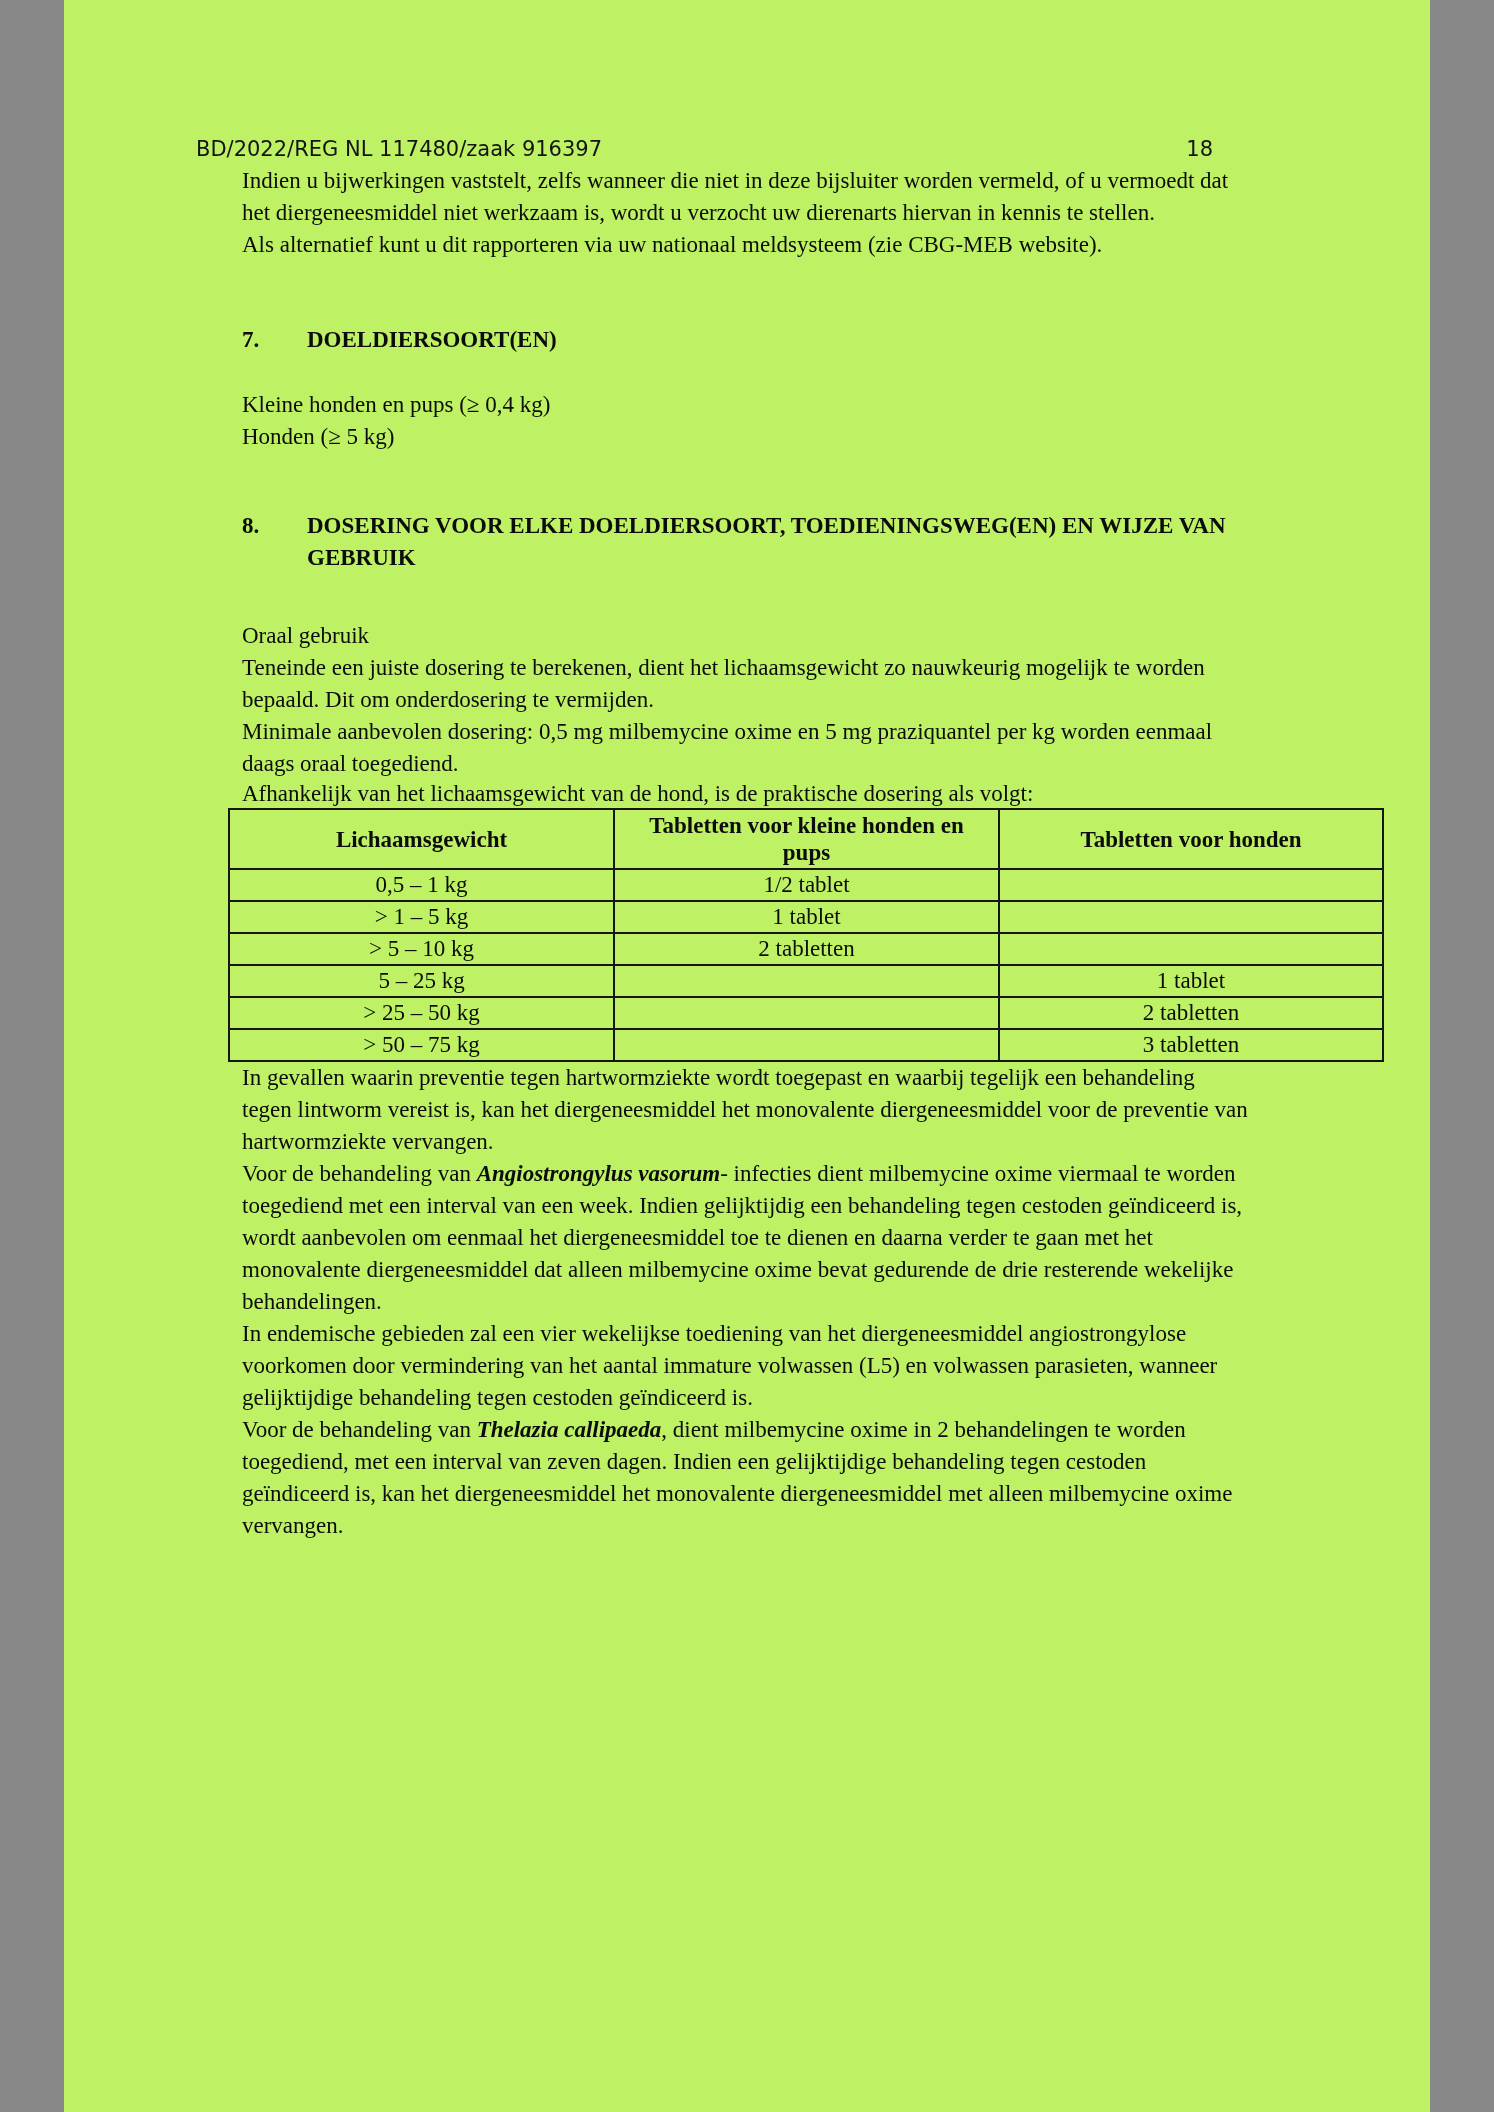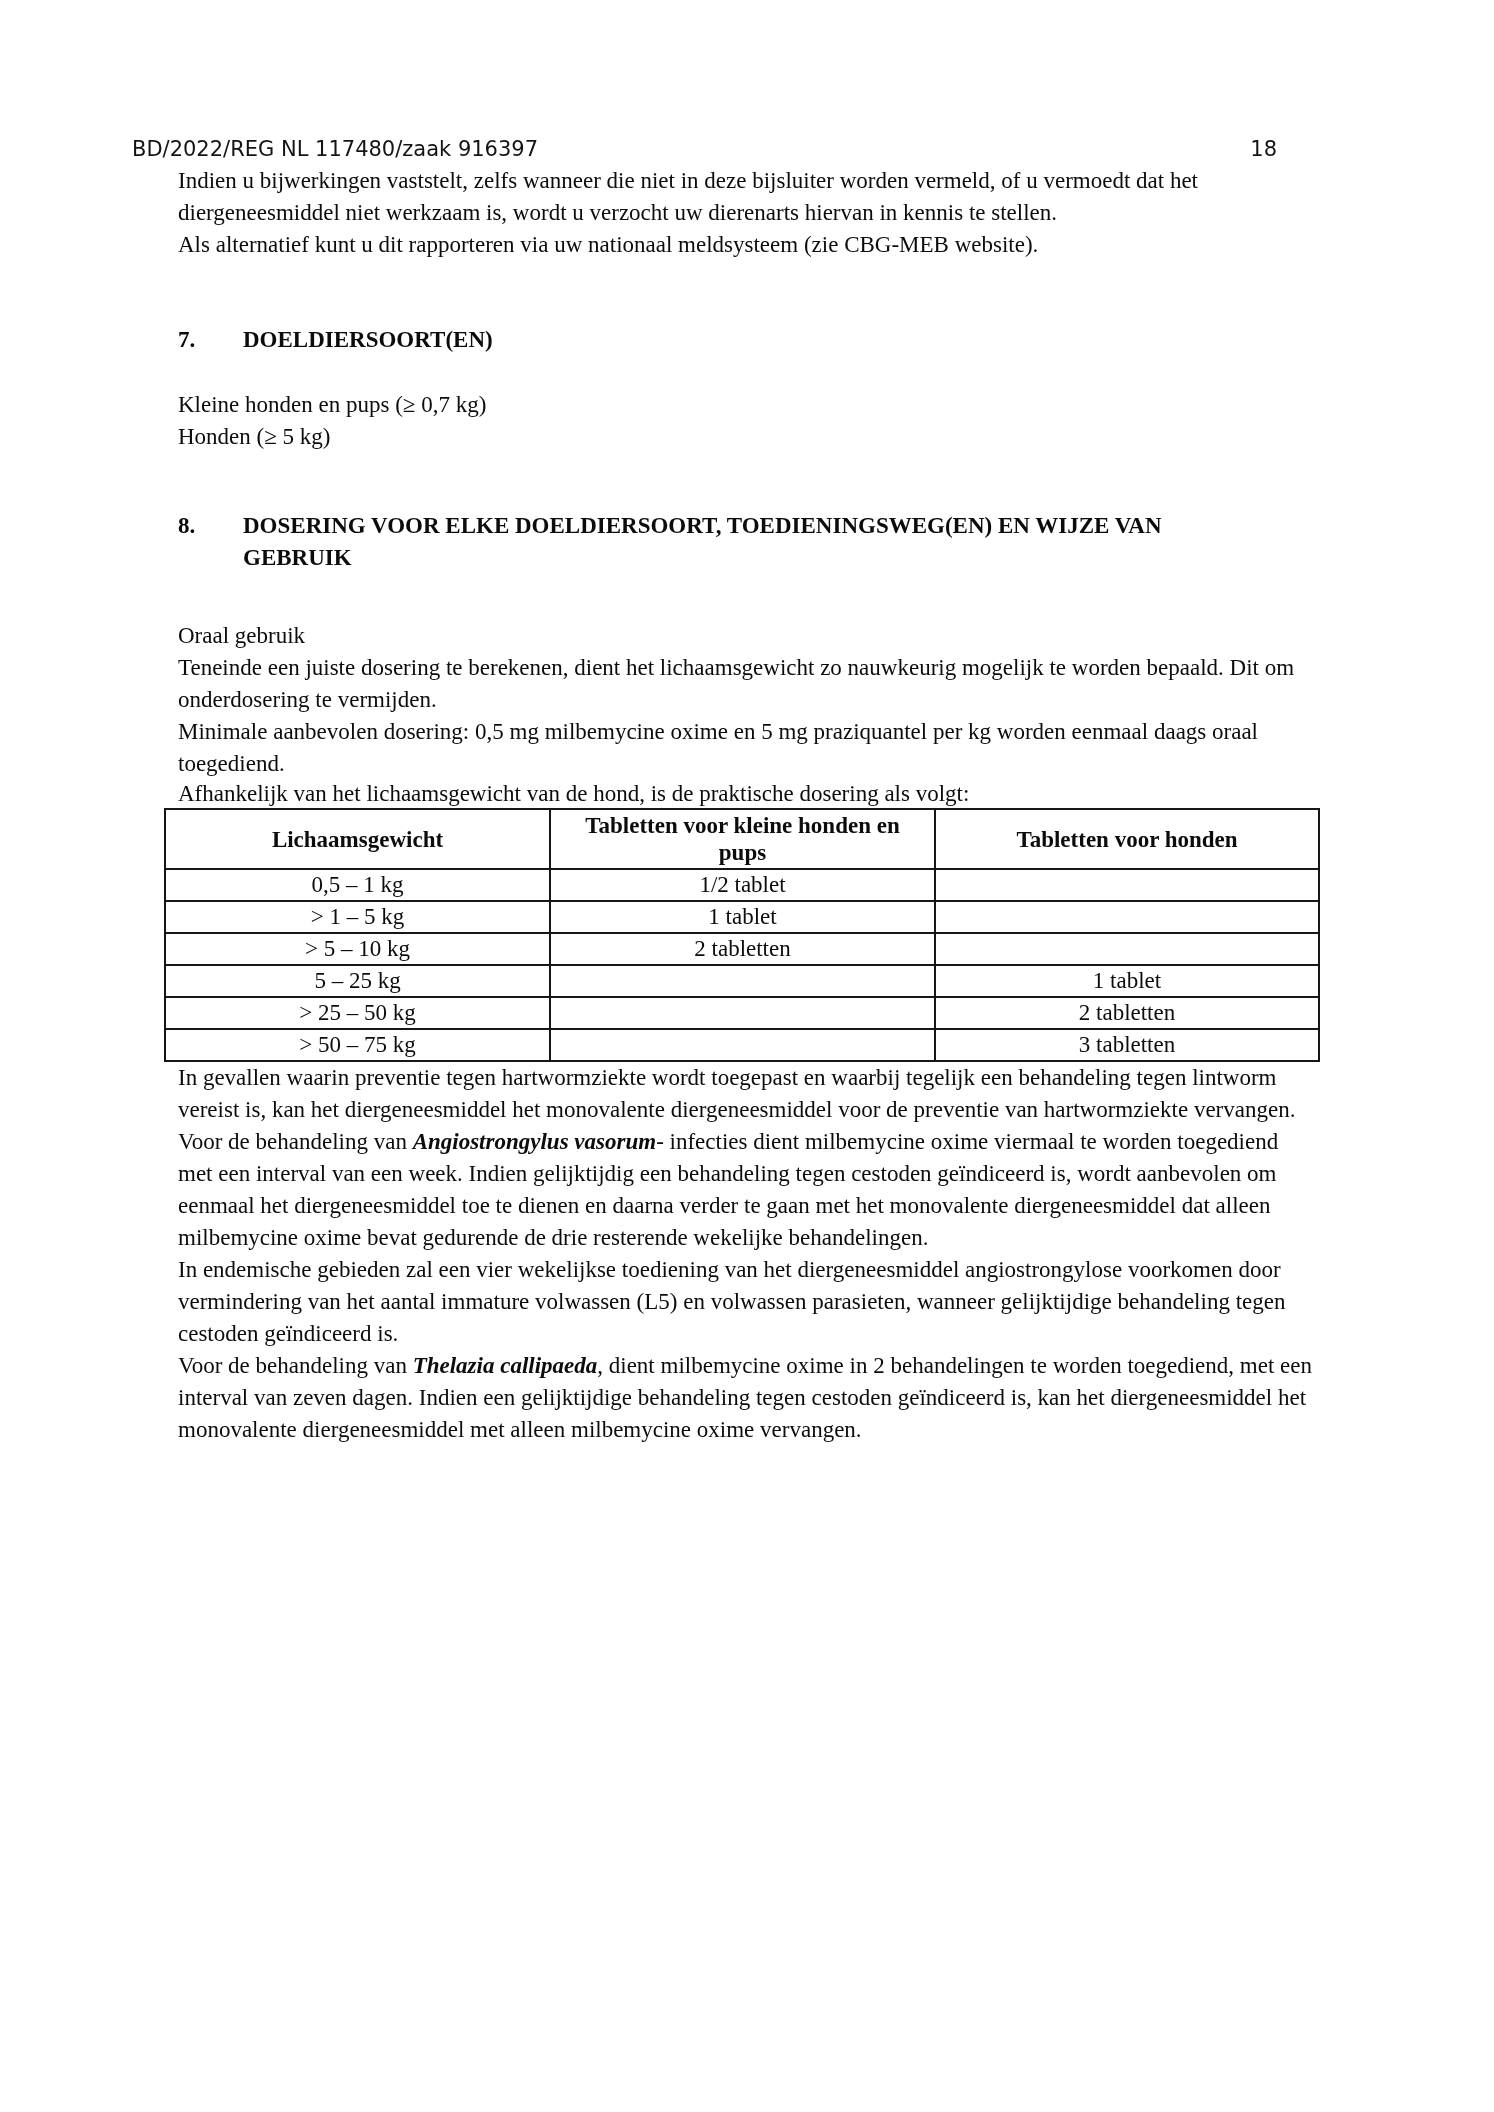--- a/index.html
+++ b/index.html
@@ -1,20 +1,20 @@
 <!DOCTYPE html>
 <html><head>
 <meta charset="utf-8">
 <style>
   html,body { margin:0; padding:0; background:#888; }
   .page {
     position:relative;
-    width:1494px; height:2112px;
+    width:1366px; height:2112px;
     margin:0 auto;
-    background:#ffffff;
+    background:#bef264;
     color:#0c0c0c;
     box-sizing:border-box;
     padding:133px 181px 0 178px;
     font-family:"Liberation Serif","DejaVu Serif",serif;
     font-size:23px;
     line-height:32px;
     overflow:hidden;
   }
   .doc-header {
     display:flex; justify-content:space-between; align-items:flex-start;
@@ -82,21 +82,21 @@
   <p class="para p-intro1">Indien u bijwerkingen vaststelt, zelfs wanneer die niet in deze bijsluiter worden vermeld, of u vermoedt dat het diergeneesmiddel niet werkzaam is, wordt u verzocht uw dierenarts hiervan in kennis te stellen.</p>
 
   <p class="para p-intro2">Als alternatief kunt u dit rapporteren via uw nationaal meldsysteem (zie CBG-MEB website).</p>
 
   <div class="sec-heading h7">
     <span class="sec-num">7.</span>
     <span class="sec-title">DOELDIERSOORT(EN)</span>
   </div>
 
   <div class="block species">
-    <div>Kleine honden en pups (≥ 0,7 kg)</div>
+    <div>Kleine honden en pups (≥ 0,4 kg)</div>
     <div>Honden (≥ 5 kg)</div>
   </div>
 
   <div class="sec-heading h8">
     <span class="sec-num">8.</span>
     <span class="sec-title">DOSERING VOOR ELKE DOELDIERSOORT, TOEDIENINGSWEG(EN) EN WIJZE VAN GEBRUIK</span>
   </div>
 
   <div class="block oral">
     <div>Oraal gebruik</div>

